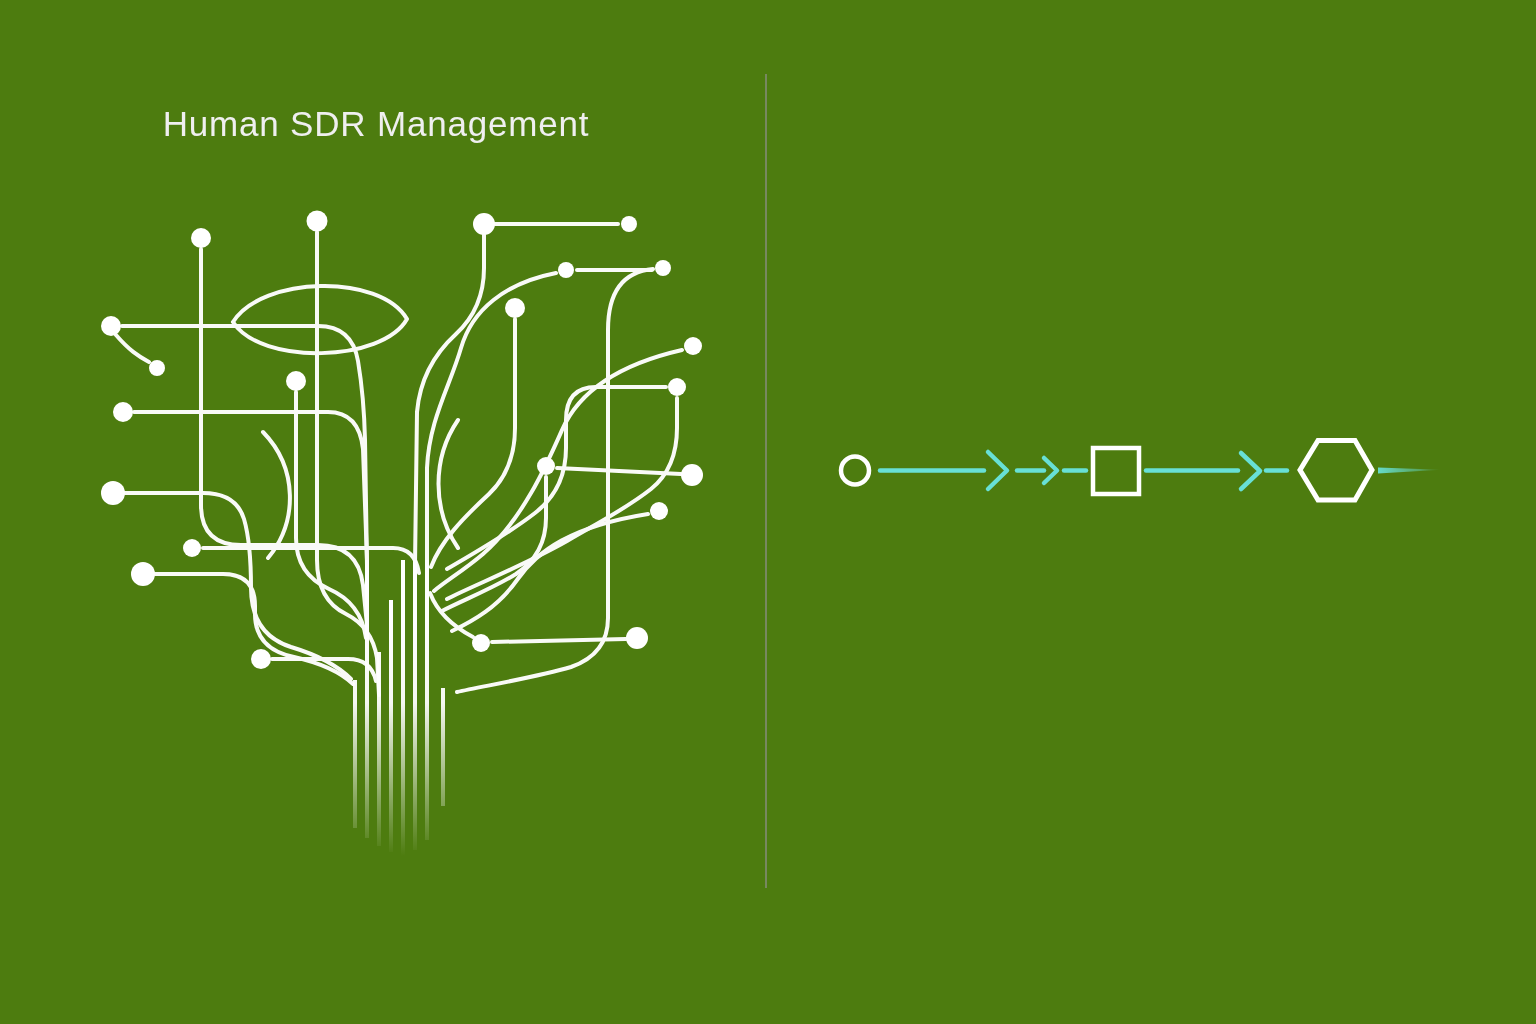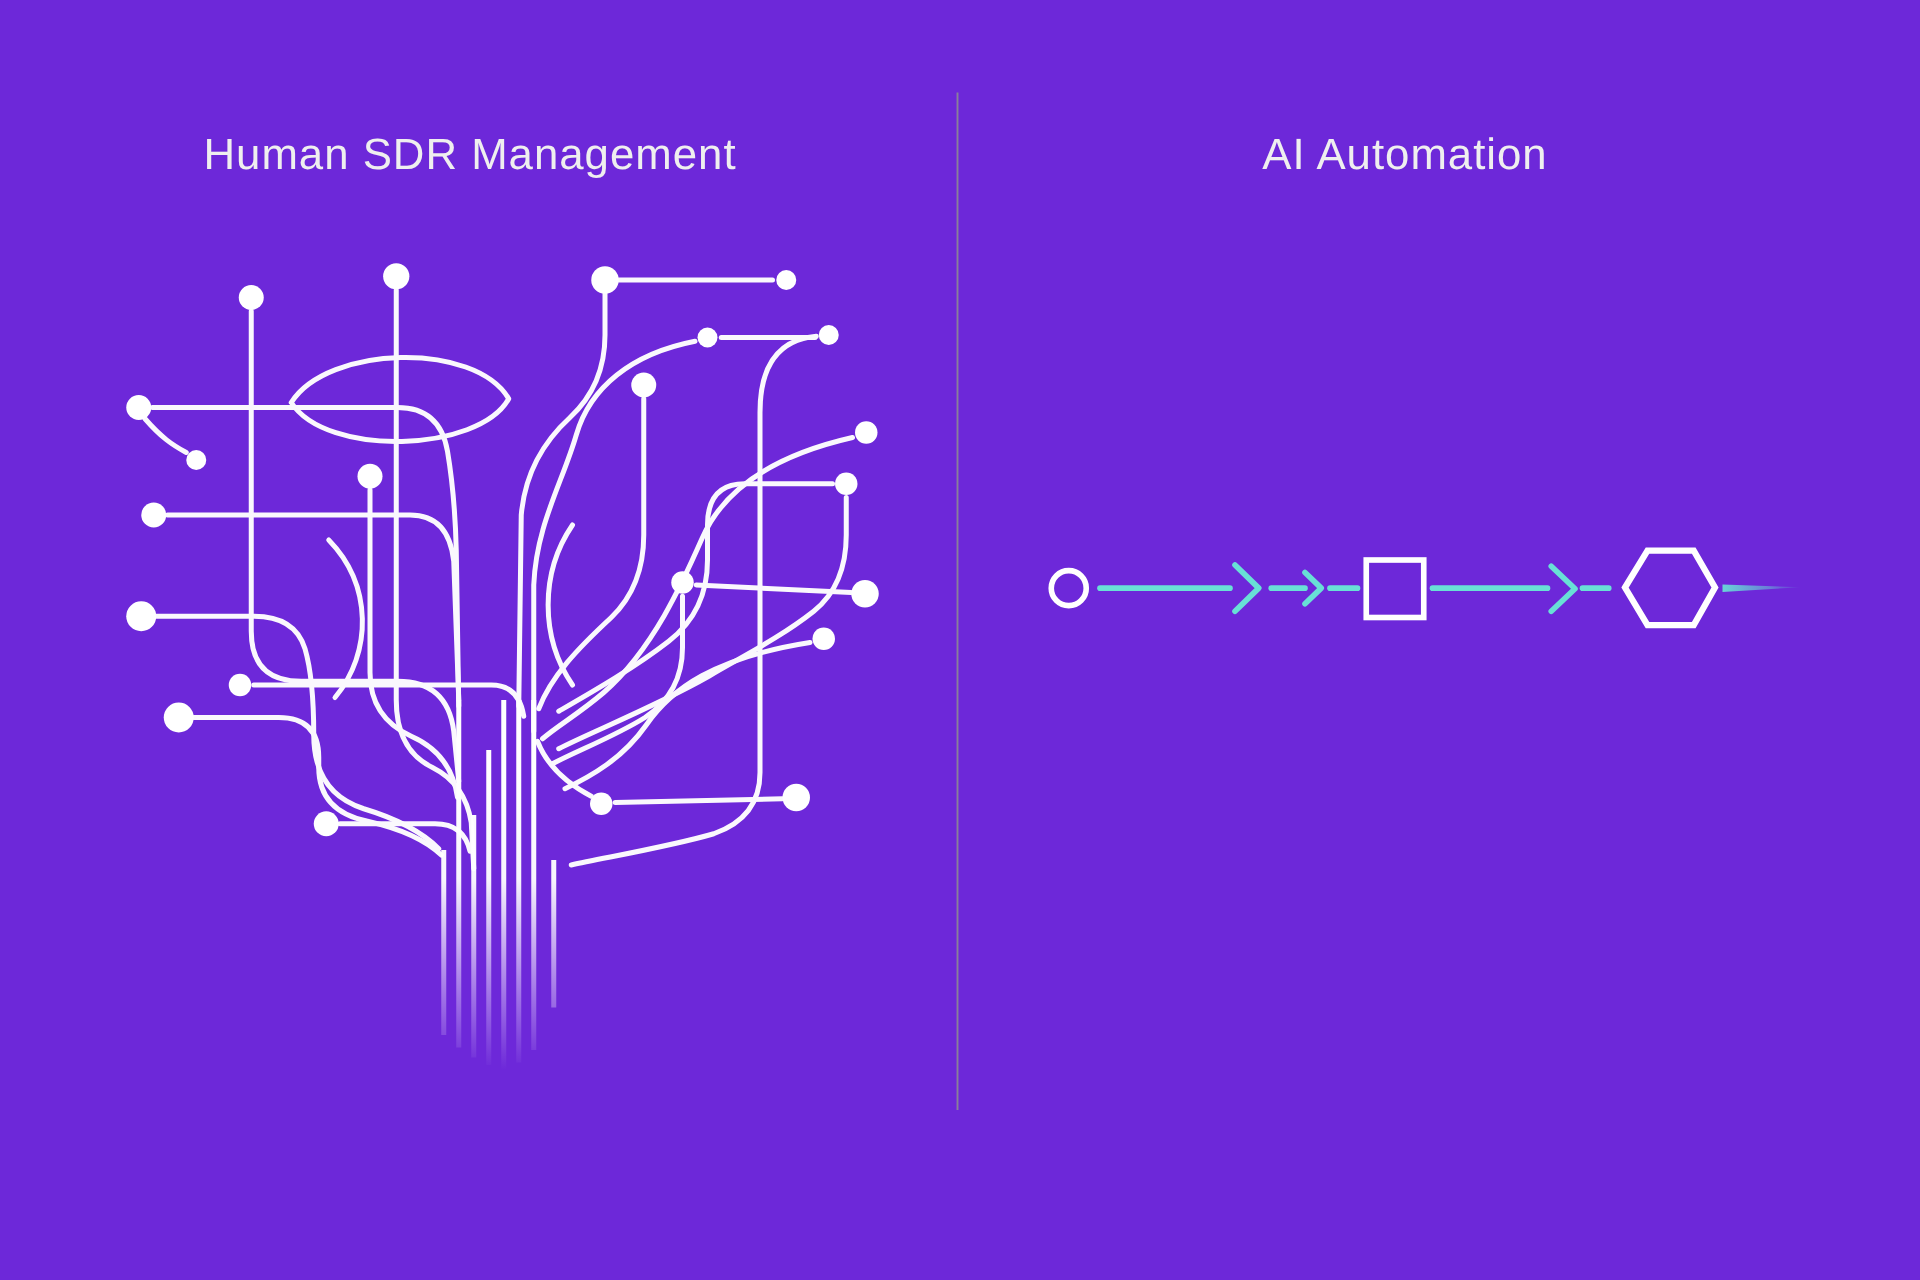--- a/index.html
+++ b/index.html
@@ -8,21 +8,21 @@
     background: #000;
     width: 1536px;
     height: 1024px;
     overflow: hidden;
     font-family: "Liberation Sans", "DejaVu Sans", sans-serif;
   }
   #stage {
     position: relative;
     width: 1536px;
     height: 1024px;
-    background: #6d28d9;
+    background: #4d7c0f;
   }
   .panel-title {
     position: absolute;
     top: 104px;
     transform: translateX(-50%);
     color: #efefef;
     font-size: 35px;
     font-weight: 300;
     letter-spacing: 0.8px;
     white-space: nowrap;
@@ -37,21 +37,20 @@
     height: 1024px;
   }
 </style>
 </head>
 <body>
 
 <div id="stage">
 
   <div id="title-left" class="panel-title">Human SDR Management</div>
 
-  <div id="title-right" class="panel-title">AI Automation</div>
 
   <svg id="graphic" viewBox="0 0 1536 1024" xmlns="http://www.w3.org/2000/svg">
 
     <defs>
       <linearGradient id="trunkFade" gradientUnits="userSpaceOnUse" x1="0" y1="620" x2="0" y2="856">
         <stop offset="0" stop-color="#ffffff" stop-opacity="1"></stop>
         <stop offset="0.35" stop-color="#ffffff" stop-opacity="0.95"></stop>
         <stop offset="0.75" stop-color="#ffffff" stop-opacity="0.35"></stop>
         <stop offset="1" stop-color="#ffffff" stop-opacity="0"></stop>
       </linearGradient>

